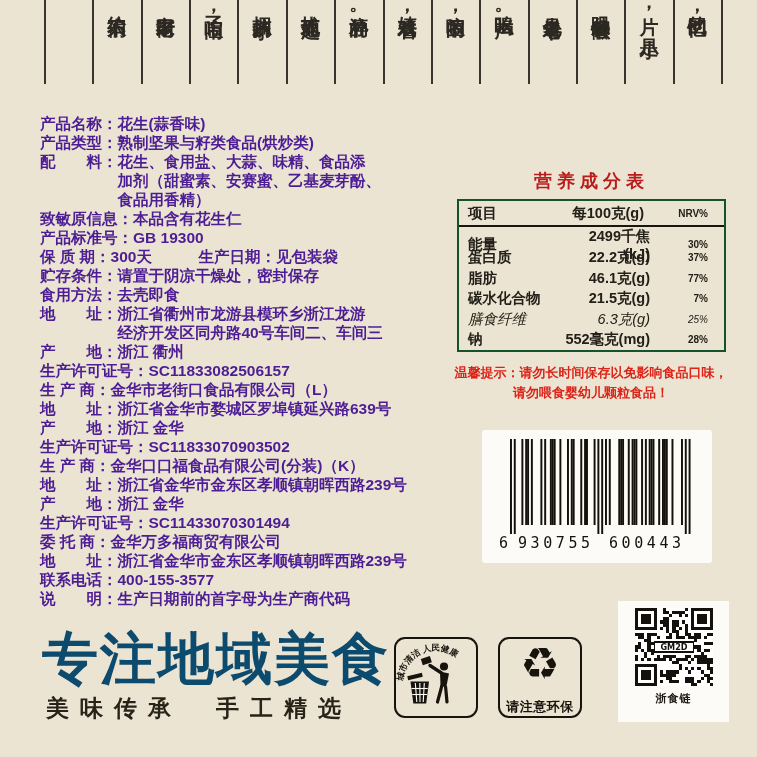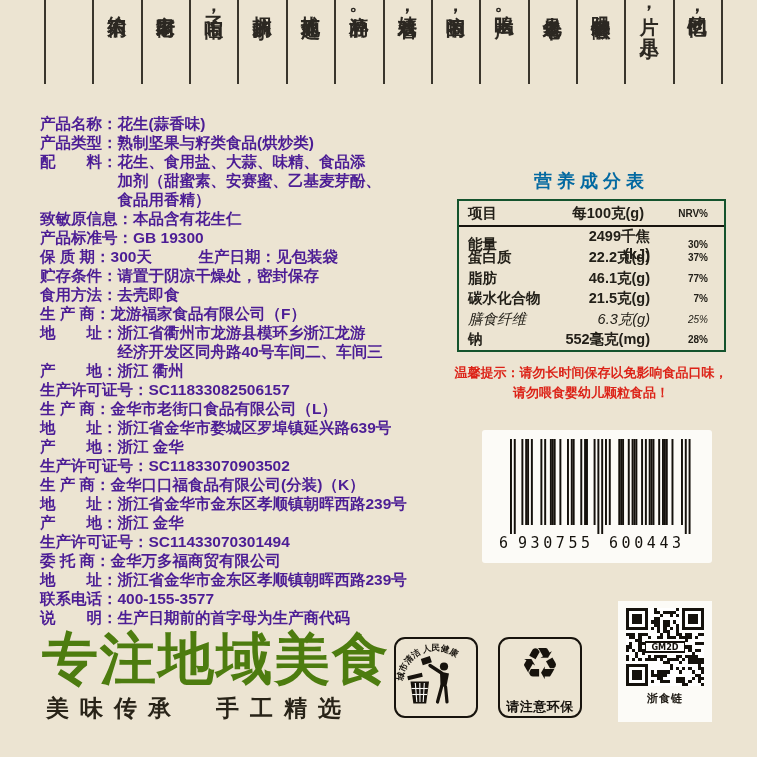--- a/index.html
+++ b/index.html
@@ -13,46 +13,46 @@
   .poem-col:last-child{border-right:2px solid #3a352c;}
   .poem-col span{writing-mode:vertical-rl;text-orientation:upright;font-size:19px;font-weight:600;
                  letter-spacing:1.5px;line-height:1;padding-top:1px;color:#2c2822;}
 
   
   .info{position:absolute;left:40px;top:114px;width:432px;}
   .info div{white-space:pre;font-size:15.5px;line-height:19px;font-weight:700;color:#4c1d95;}
 
   
   .nut{position:absolute;left:457px;top:169px;width:269px;}
-  .nut-title{text-align:center;font-size:18px;font-weight:800;letter-spacing:5px;color:#0369a1;}
+  .nut-title{text-align:center;font-size:18px;font-weight:800;letter-spacing:5px;color:#b91c1c;}
   .ntable{margin-top:6px;border:2px solid #14532d;background:transparent;}
   .nrow{display:grid;grid-template-columns:104px 1fr 66px;align-items:center;height:20.5px;}
   .nhead{height:24px;border-bottom:2px solid #18140e;}
   .ntable .c1{padding-left:9px;font-size:14.5px;font-weight:700;}
   .ntable .c2{text-align:right;font-size:14.5px;font-weight:700;padding-right:8px;}
   .ntable .c3{text-align:right;font-size:10px;font-weight:700;padding-right:16px;}
   .nhead .c2{padding-right:14px;}
   .it .c1,.it .c2,.it .c3{font-style:italic;font-weight:500;}
 
   
   .warn{position:absolute;left:454px;top:363px;width:274px;text-align:center;color:#dc2318;
         font-weight:700;font-size:13px;line-height:20px;white-space:nowrap;}
 
   
   .bc-box{position:absolute;left:482px;top:430px;width:230px;height:133px;background:#fcfbf7;border-radius:3px;}
   .bc-box svg{display:block;margin:6px 0 0 12px;}
 
   
-  .qr-box{position:absolute;left:618px;top:601px;width:94px;height:121px;background:#fcfbf7;
+  .qr-box{position:absolute;left:618px;top:601px;width:111px;height:121px;background:#fcfbf7;
           text-align:center;padding-top:7px;box-sizing:border-box;}
   .qr-cap{font-size:11px;font-weight:800;margin-top:1px;letter-spacing:1px;color:#1c1812;}
 
   
   .slogan{position:absolute;left:42px;top:622px;font-family:"DejaVu Serif","Liberation Serif",serif;
-          font-size:56px;font-weight:700;letter-spacing:2px;color:#4d7c0f;white-space:nowrap;}
+          font-size:56px;font-weight:700;letter-spacing:2px;color:#0c4a6e;white-space:nowrap;}
   .slogan-sub{position:absolute;left:46px;top:693px;font-size:23px;font-weight:700;letter-spacing:11px;
               color:#282318;white-space:nowrap;}
 
   
   .eco{position:absolute;top:637px;width:84px;height:81px;border:2.5px solid #17130d;border-radius:11px;
        box-sizing:border-box;}
   .eco1{left:394px;}
   .eco2{left:498px;text-align:center;}
   .rec-glyph{font-size:44px;line-height:48px;margin-top:1px;color:#17130d;
              font-family:"DejaVu Sans",sans-serif;}
@@ -112,21 +112,20 @@
       <div>产品名称：花生(蒜香味)</div>
       <div>产品类型：熟制坚果与籽类食品(烘炒类)</div>
       <div>配　　料：花生、食用盐、大蒜、味精、食品添</div>
       <div>　　　　　加剂（甜蜜素、安赛蜜、乙基麦芽酚、</div>
       <div>　　　　　食品用香精）</div>
       <div>致敏原信息：本品含有花生仁</div>
       <div>产品标准号：GB 19300</div>
       <div>保 质 期：300天　　　生产日期：见包装袋</div>
       <div>贮存条件：请置于阴凉干燥处，密封保存</div>
       <div>食用方法：去壳即食</div>
-      <div>生 产 商：龙游福家食品有限公司（F）</div>
       <div>地　　址：浙江省衢州市龙游县模环乡浙江龙游</div>
       <div>　　　　　经济开发区同舟路40号车间二、车间三</div>
       <div>产　　地：浙江 衢州</div>
       <div>生产许可证号：SC11833082506157</div>
       <div>生 产 商：金华市老街口食品有限公司（L）</div>
       <div>地　　址：浙江省金华市婺城区罗埠镇延兴路639号</div>
       <div>产　　地：浙江 金华</div>
       <div>生产许可证号：SC11833070903502</div>
       <div>生 产 商：金华口口福食品有限公司(分装)（K）</div>
       <div>地　　址：浙江省金华市金东区孝顺镇朝晖西路239号</div>

